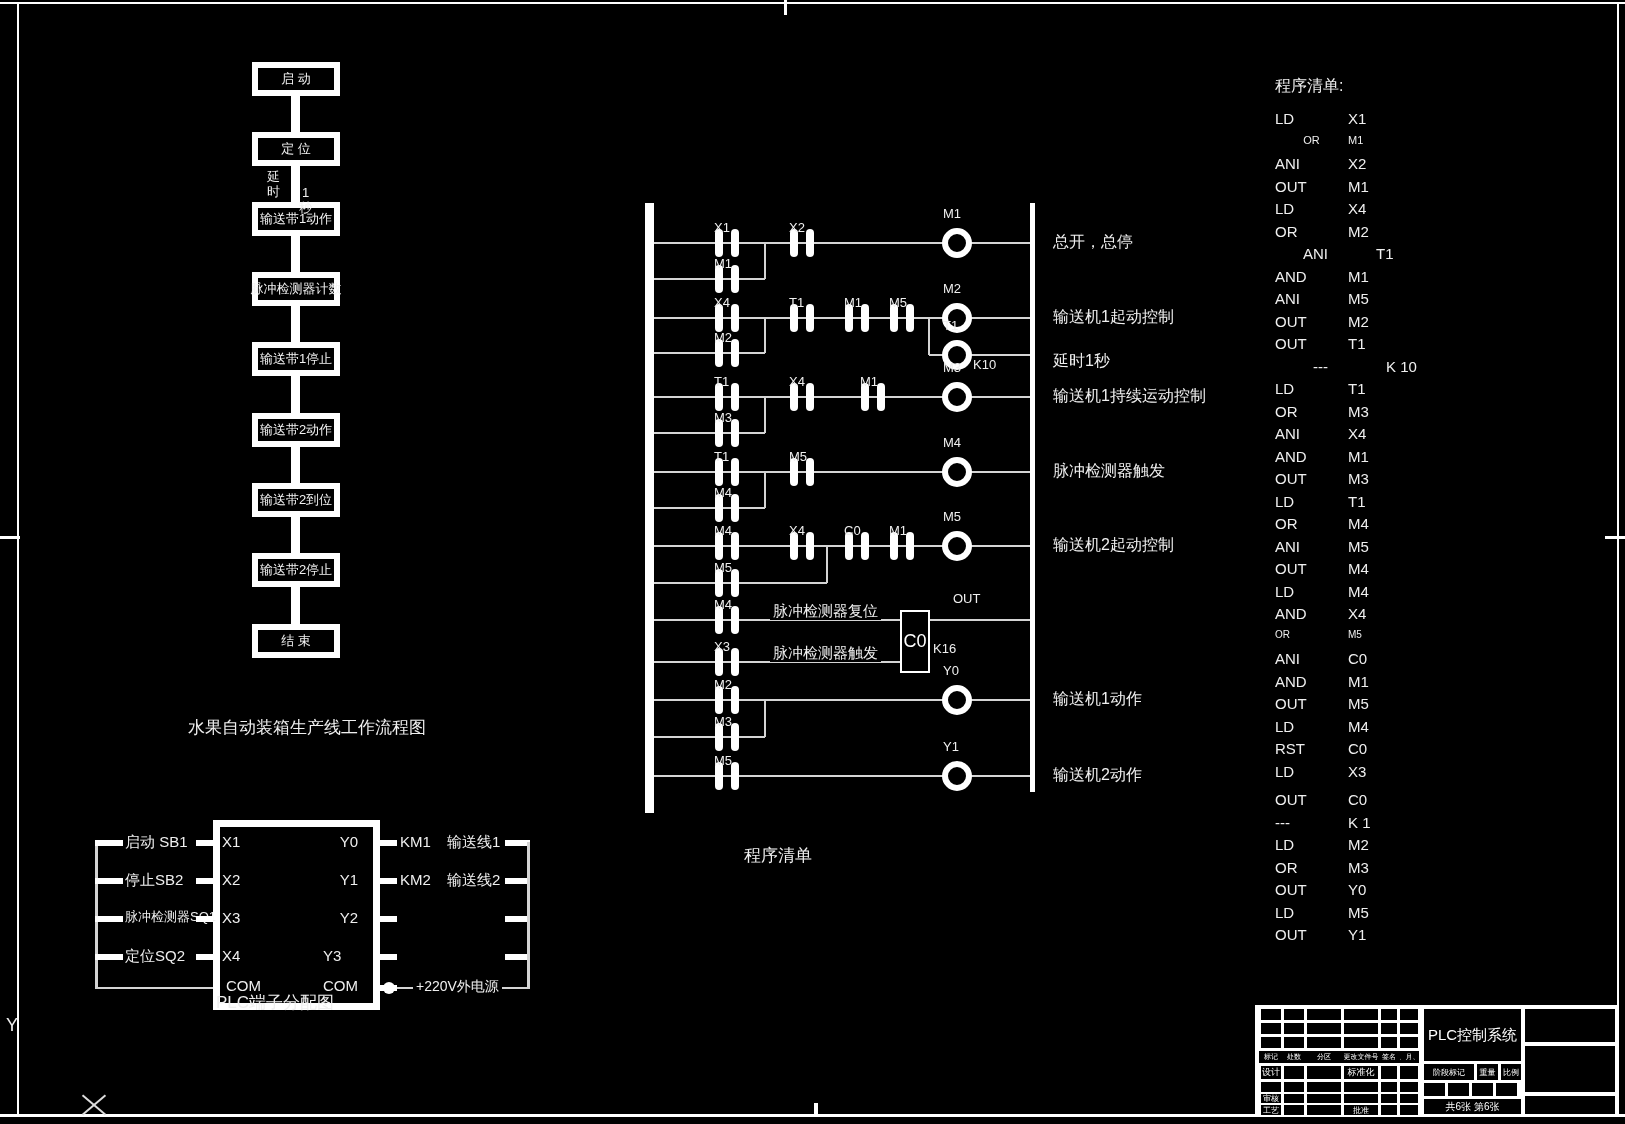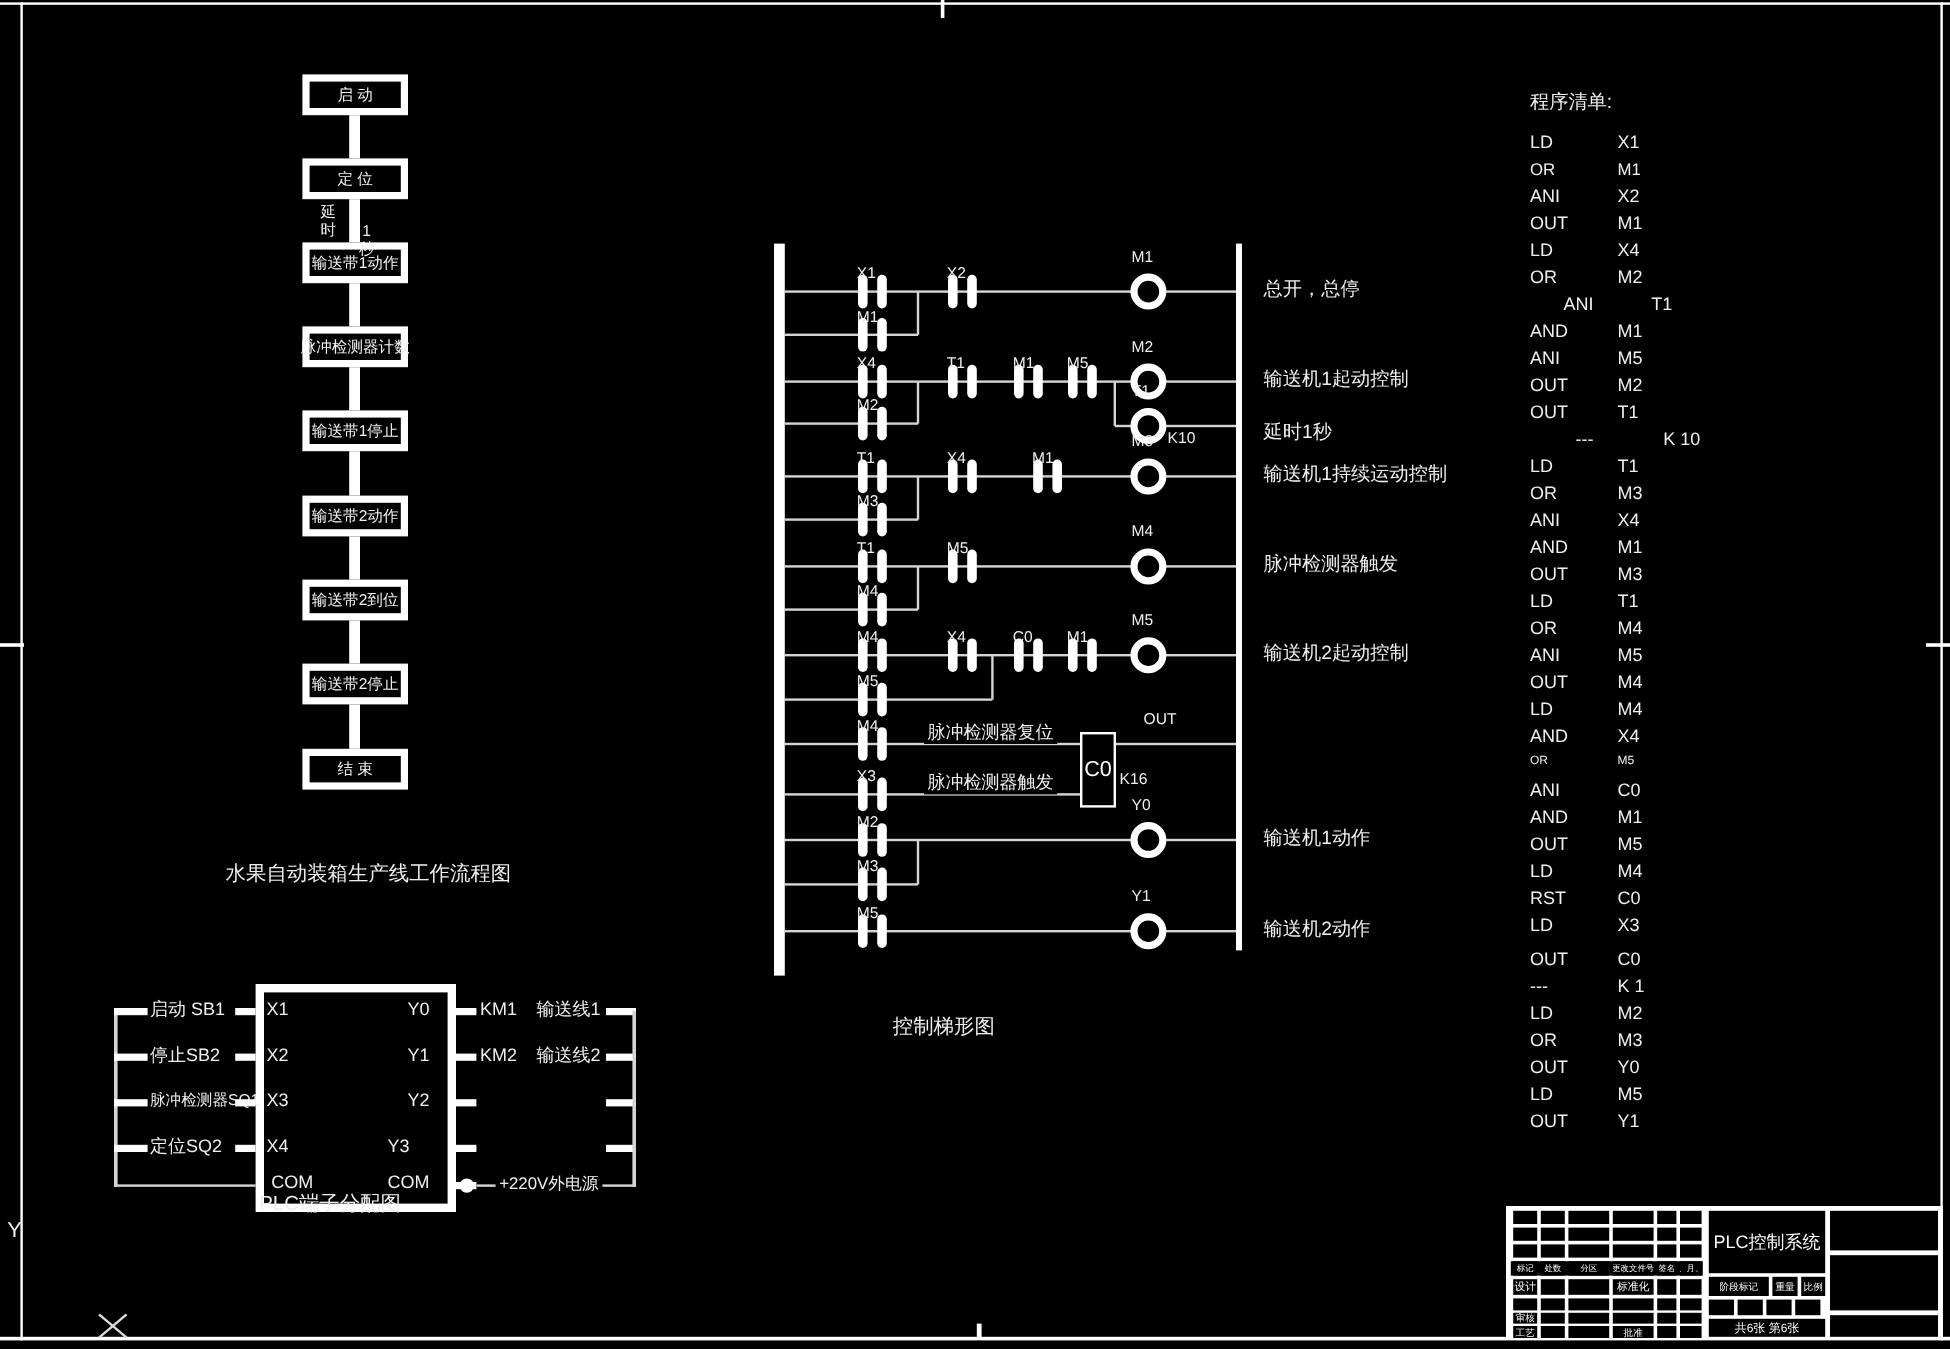--- a/index.html
+++ b/index.html
@@ -176,24 +176,24 @@
     <div class="bar" style="left: 731px; top: 606px;"></div>
     <div class="txt" style="left: 714px; top: 598px; font-size: 13px;">M4</div>
     <div class="bar" style="left: 715px; top: 648px;"></div>
     <div class="bar" style="left: 731px; top: 648px;"></div>
     <div class="txt" style="left: 714px; top: 640px; font-size: 13px;">X3</div>
     <div class="txt" style="left: 770px; top: 603px; font-size: 15px; background: rgb(0, 0, 0); padding: 0px 3px; z-index: 2;">脉冲检测器复位</div>
     <div class="txt" style="left: 770px; top: 645px; font-size: 15px; background: rgb(0, 0, 0); padding: 0px 3px; z-index: 2;">脉冲检测器触发</div>
     <div class="cbox" style="left: 900px; top: 610px; width: 26px; height: 59px;">C0</div>
     <div class="txt" style="left: 933px; top: 642px; font-size: 13px;">K16</div>
     <div class="txt" style="left: 953px; top: 592px; font-size: 13px;">OUT</div>
-    <div class="txt" style="left: 744px; top: 847px; font-size: 17px;">控制梯形图</div>
+    <div class="txt" style="left: 744px; top: 847px; font-size: 17px;">程序清单</div>
     <div class="txt" style="left: 1275px; top: 77px; font-size: 16px;">程序清单:</div>
     <div class="txt mono" style="left: 1275px; top: 111px; font-size: 15px;"><span style="display: inline-block; width: 73px;">LD</span><span>X1</span></div>
-    <div class="txt mono" style="left: 1275px; top: 133.5px; font-size: 14px;"><span style="display: inline-block; width: 73px;">OR</span><span>M1</span></div>
+    <div class="txt mono" style="left: 1275px; top: 133.5px; font-size: 11px; text-align: center;"><span style="display: inline-block; width: 73px;">OR</span><span>M1</span></div>
     <div class="txt mono" style="left: 1275px; top: 156px; font-size: 15px;"><span style="display: inline-block; width: 73px;">ANI</span><span>X2</span></div>
     <div class="txt mono" style="left: 1275px; top: 178.5px; font-size: 15px;"><span style="display: inline-block; width: 73px;">OUT</span><span>M1</span></div>
     <div class="txt mono" style="left: 1275px; top: 201px; font-size: 15px;"><span style="display: inline-block; width: 73px;">LD</span><span>X4</span></div>
     <div class="txt mono" style="left: 1275px; top: 223.5px; font-size: 15px;"><span style="display: inline-block; width: 73px;">OR</span><span>M2</span></div>
     <div class="txt mono" style="left: 1303px; top: 246px; font-size: 15px;"><span style="display: inline-block; width: 73px;">ANI</span><span>T1</span></div>
     <div class="txt mono" style="left: 1275px; top: 268.5px; font-size: 15px;"><span style="display: inline-block; width: 73px;">AND</span><span>M1</span></div>
     <div class="txt mono" style="left: 1275px; top: 291px; font-size: 15px;"><span style="display: inline-block; width: 73px;">ANI</span><span>M5</span></div>
     <div class="txt mono" style="left: 1275px; top: 313.5px; font-size: 15px;"><span style="display: inline-block; width: 73px;">OUT</span><span>M2</span></div>
     <div class="txt mono" style="left: 1275px; top: 336px; font-size: 15px;"><span style="display: inline-block; width: 73px;">OUT</span><span>T1</span></div>
     <div class="txt mono" style="left: 1313px; top: 358.5px; font-size: 15px;"><span style="display: inline-block; width: 73px;">---</span><span>K 10</span></div>

